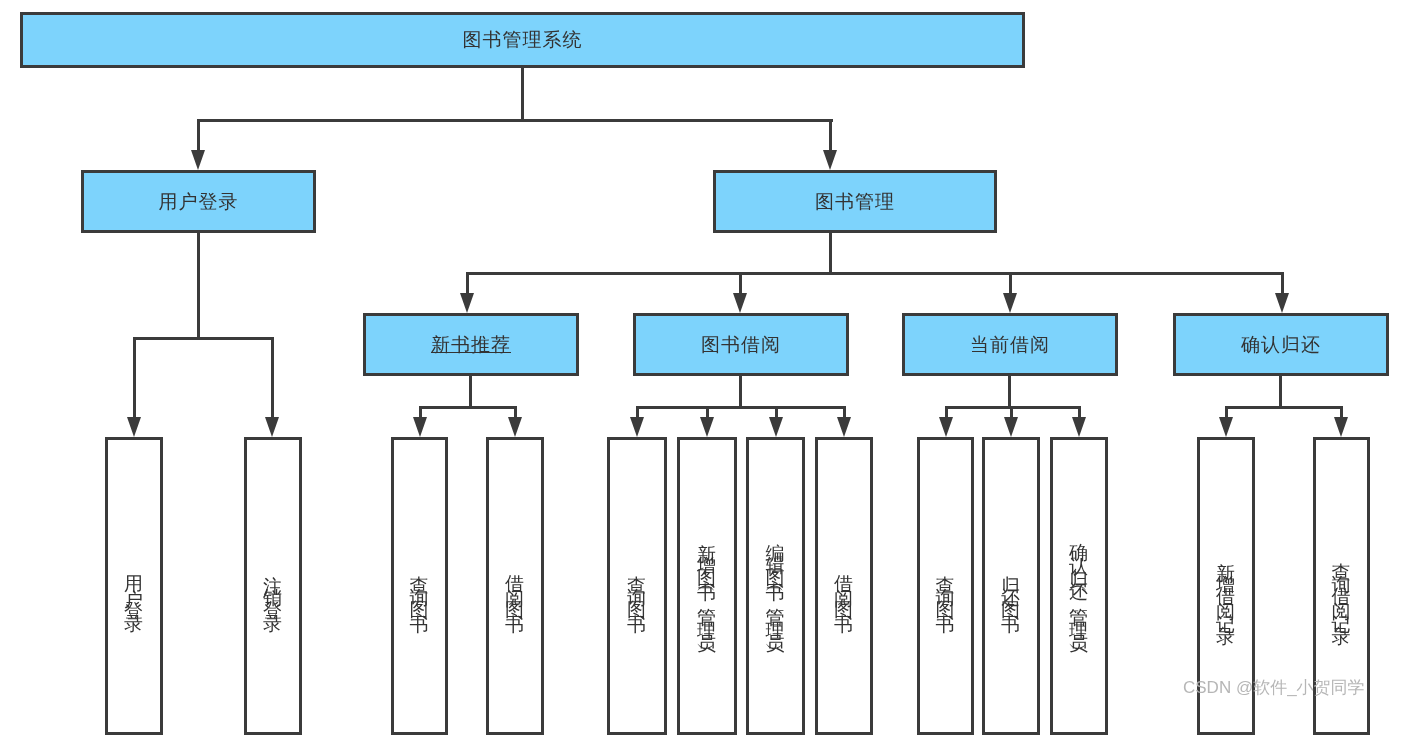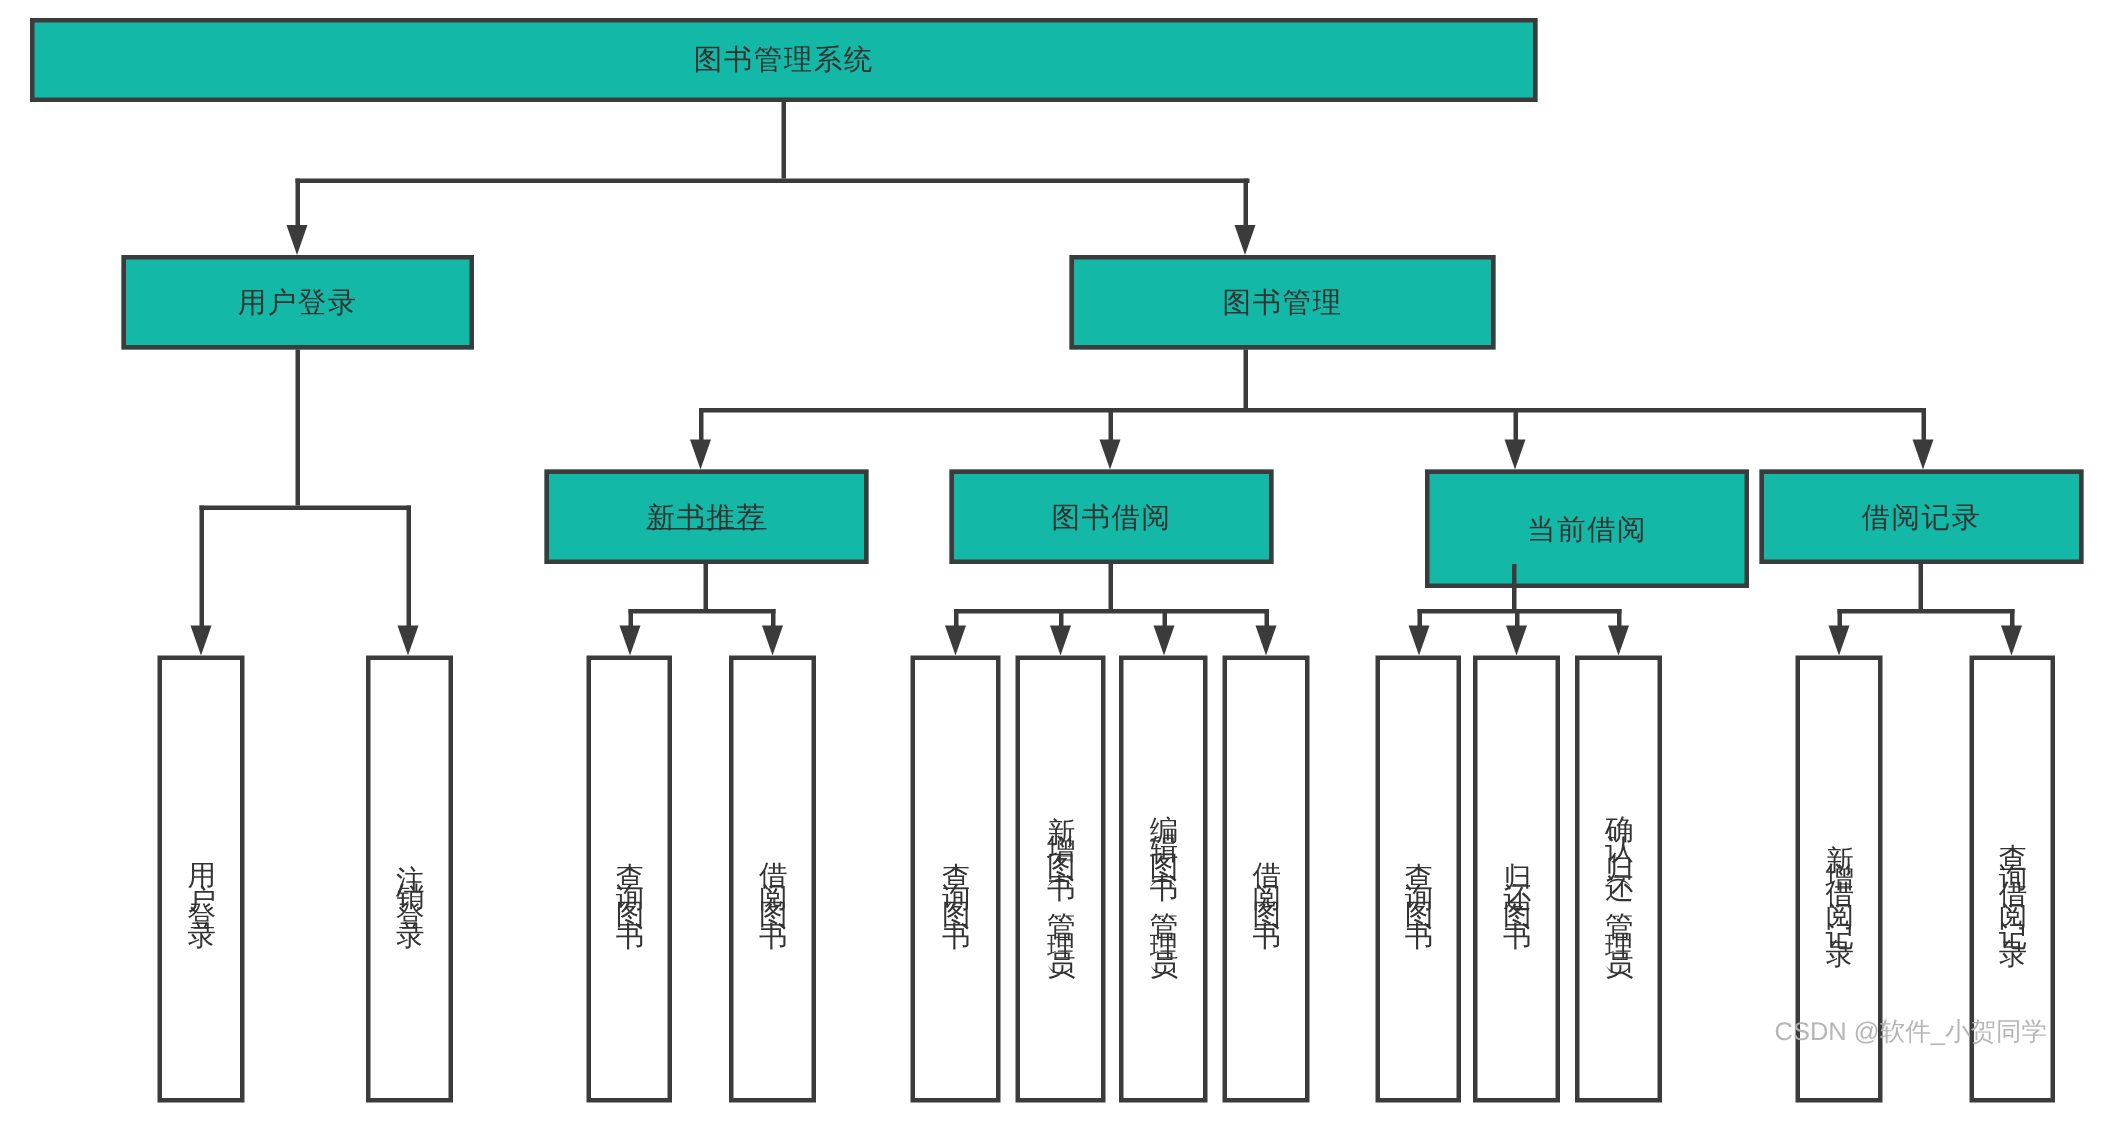--- a/index.html
+++ b/index.html
@@ -9,21 +9,21 @@
     width: 1405px;
     height: 747px;
     background: #ffffff;
     overflow: hidden;
     font-family: "Liberation Sans", "DejaVu Sans", sans-serif;
     color: #333333;
   }
   .hbox {
     position: absolute;
     border: 3px solid #3b3b3b;
-    background: #14b8a6;
+    background: #7dd3fc;
     display: flex;
     align-items: center;
     justify-content: center;
     font-size: 19px;
     letter-spacing: 1px;
     color: #333333;
   }
   .leaf {
     position: absolute;
     top: 437px;
@@ -107,25 +107,25 @@
   <div class="arrow" style="left:1003px; top:293px;"></div>
   <div class="vline" style="left:1281px; top:272px; height:22px;"></div>
   <div class="arrow" style="left:1275px; top:293px;"></div>
 
   <div class="hbox" style="left:363px; top:313px; width:216px; height:63px;text-decoration:underline;">
     <span>新书推荐</span>
   </div>
   <div class="hbox" style="left:633px; top:313px; width:216px; height:63px;">
     <span>图书借阅</span>
   </div>
-  <div class="hbox" style="left:950px; top:313px; width:216px; height:79px;">
+  <div class="hbox" style="left:902px; top:313px; width:216px; height:63px;">
     <span>当前借阅</span>
   </div>
   <div class="hbox" style="left:1173px; top:313px; width:216px; height:63px;">
-    <span>借阅记录</span>
+    <span>确认归还</span>
   </div>
 
   <div class="vline" style="left:469px; top:376px; height:30px;"></div>
   <div class="hline" style="left:419px; top:406px; width:98px;"></div>
   <div class="vline" style="left:419px; top:406px; height:12px;"></div>
   <div class="arrow" style="left:413px; top:417px;"></div>
   <div class="vline" style="left:514px; top:406px; height:12px;"></div>
   <div class="arrow" style="left:508px; top:417px;"></div>
 
   <div class="vline" style="left:739px; top:376px; height:30px;"></div>

